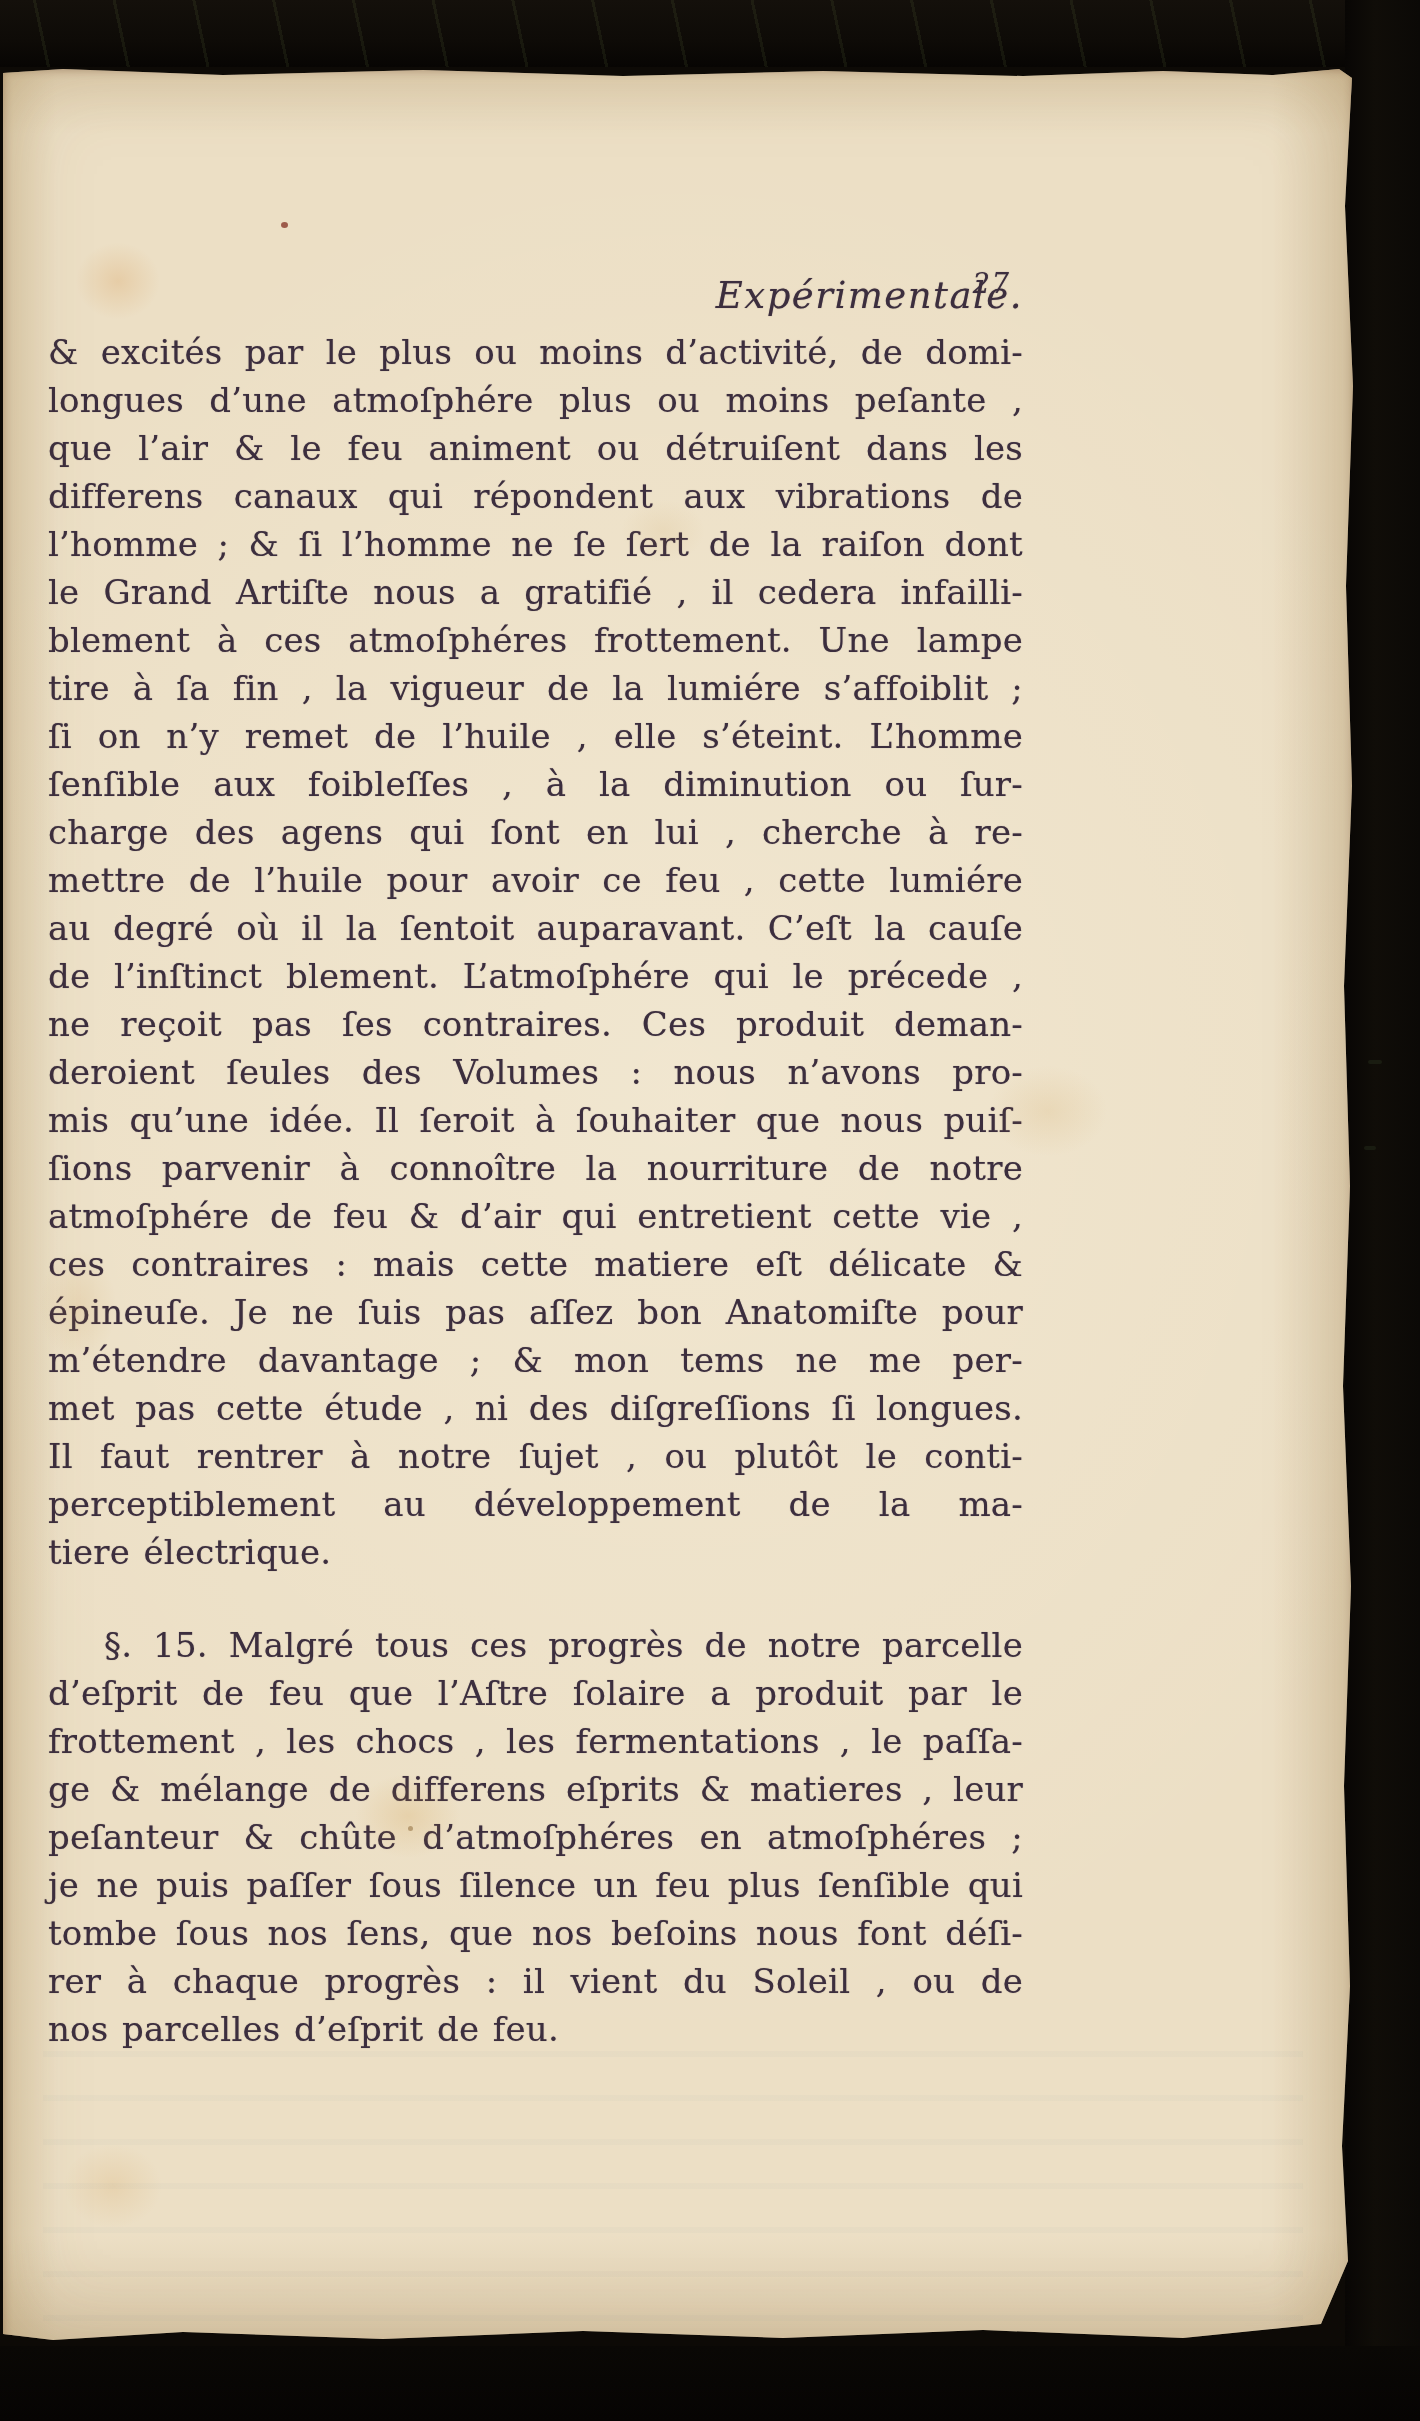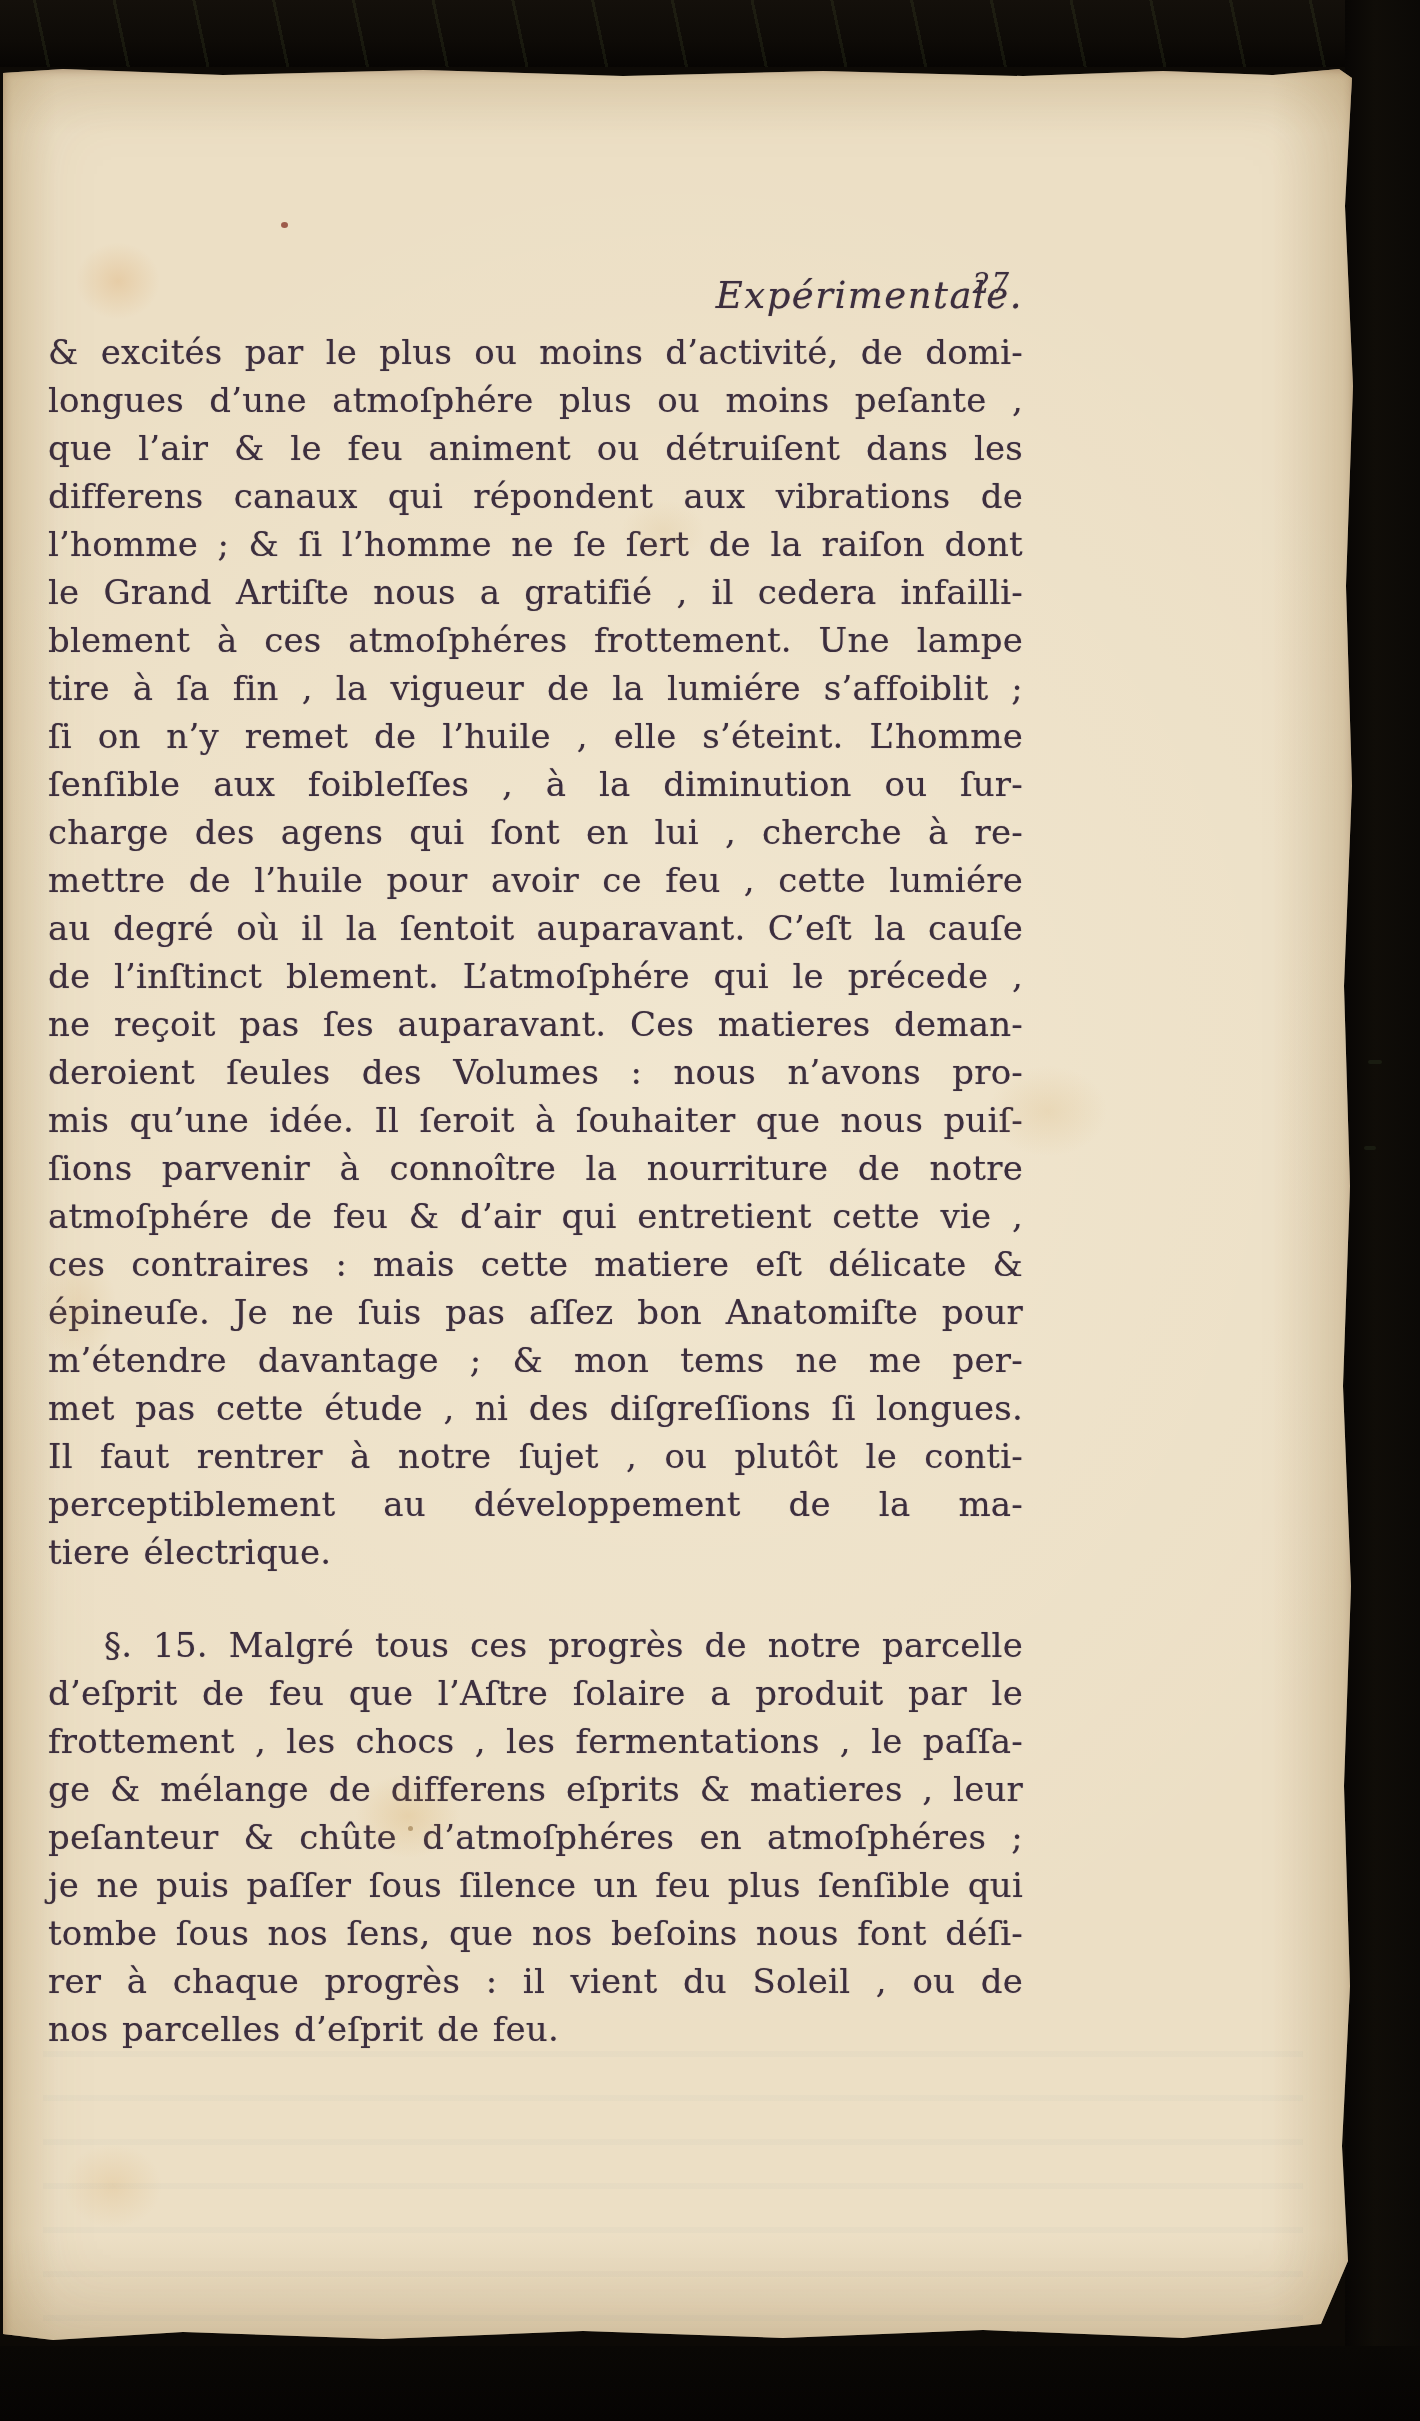--- a/index.html
+++ b/index.html
@@ -115,21 +115,21 @@
         <div class="line j">l’homme ; &amp; ſi l’homme ne ſe ſert de la raiſon dont</div>
         <div class="line j">le Grand Artiſte nous a gratifié , il cedera infailli-</div>
         <div class="line j">blement à ces atmoſphéres frottement. Une lampe</div>
         <div class="line j">tire à ſa fin , la vigueur de la lumiére s’affoiblit ;</div>
         <div class="line j">ſi on n’y remet de l’huile , elle s’éteint. L’homme</div>
         <div class="line j">ſenſible aux foibleſſes , à la diminution ou ſur-</div>
         <div class="line j">charge des agens qui ſont en lui , cherche à re-</div>
         <div class="line j">mettre de l’huile pour avoir ce feu , cette lumiére</div>
         <div class="line j">au degré où il la ſentoit auparavant. C’eſt la cauſe</div>
         <div class="line j">de l’inſtinct blement. L’atmoſphére qui le précede ,</div>
-        <div class="line j">ne reçoit pas ſes auparavant. Ces matieres deman-</div>
+        <div class="line j">ne reçoit pas ſes contraires. Ces produit deman-</div>
         <div class="line j">deroient ſeules des Volumes : nous n’avons pro-</div>
         <div class="line j">mis qu’une idée. Il ſeroit à ſouhaiter que nous puiſ-</div>
         <div class="line j">ſions parvenir à connoître la nourriture de notre</div>
         <div class="line j">atmoſphére de feu &amp; d’air qui entretient cette vie ,</div>
         <div class="line j">ces contraires : mais cette matiere eſt délicate &amp;</div>
         <div class="line j">épineuſe. Je ne ſuis pas aſſez bon Anatomiſte pour</div>
         <div class="line j">m’étendre davantage ; &amp; mon tems ne me per-</div>
         <div class="line j">met pas cette étude , ni des diſgreſſions ſi longues.</div>
         <div class="line j">Il faut rentrer à notre ſujet , ou plutôt le conti-</div>
         <div class="line j">perceptiblement au développement de la ma-</div>

